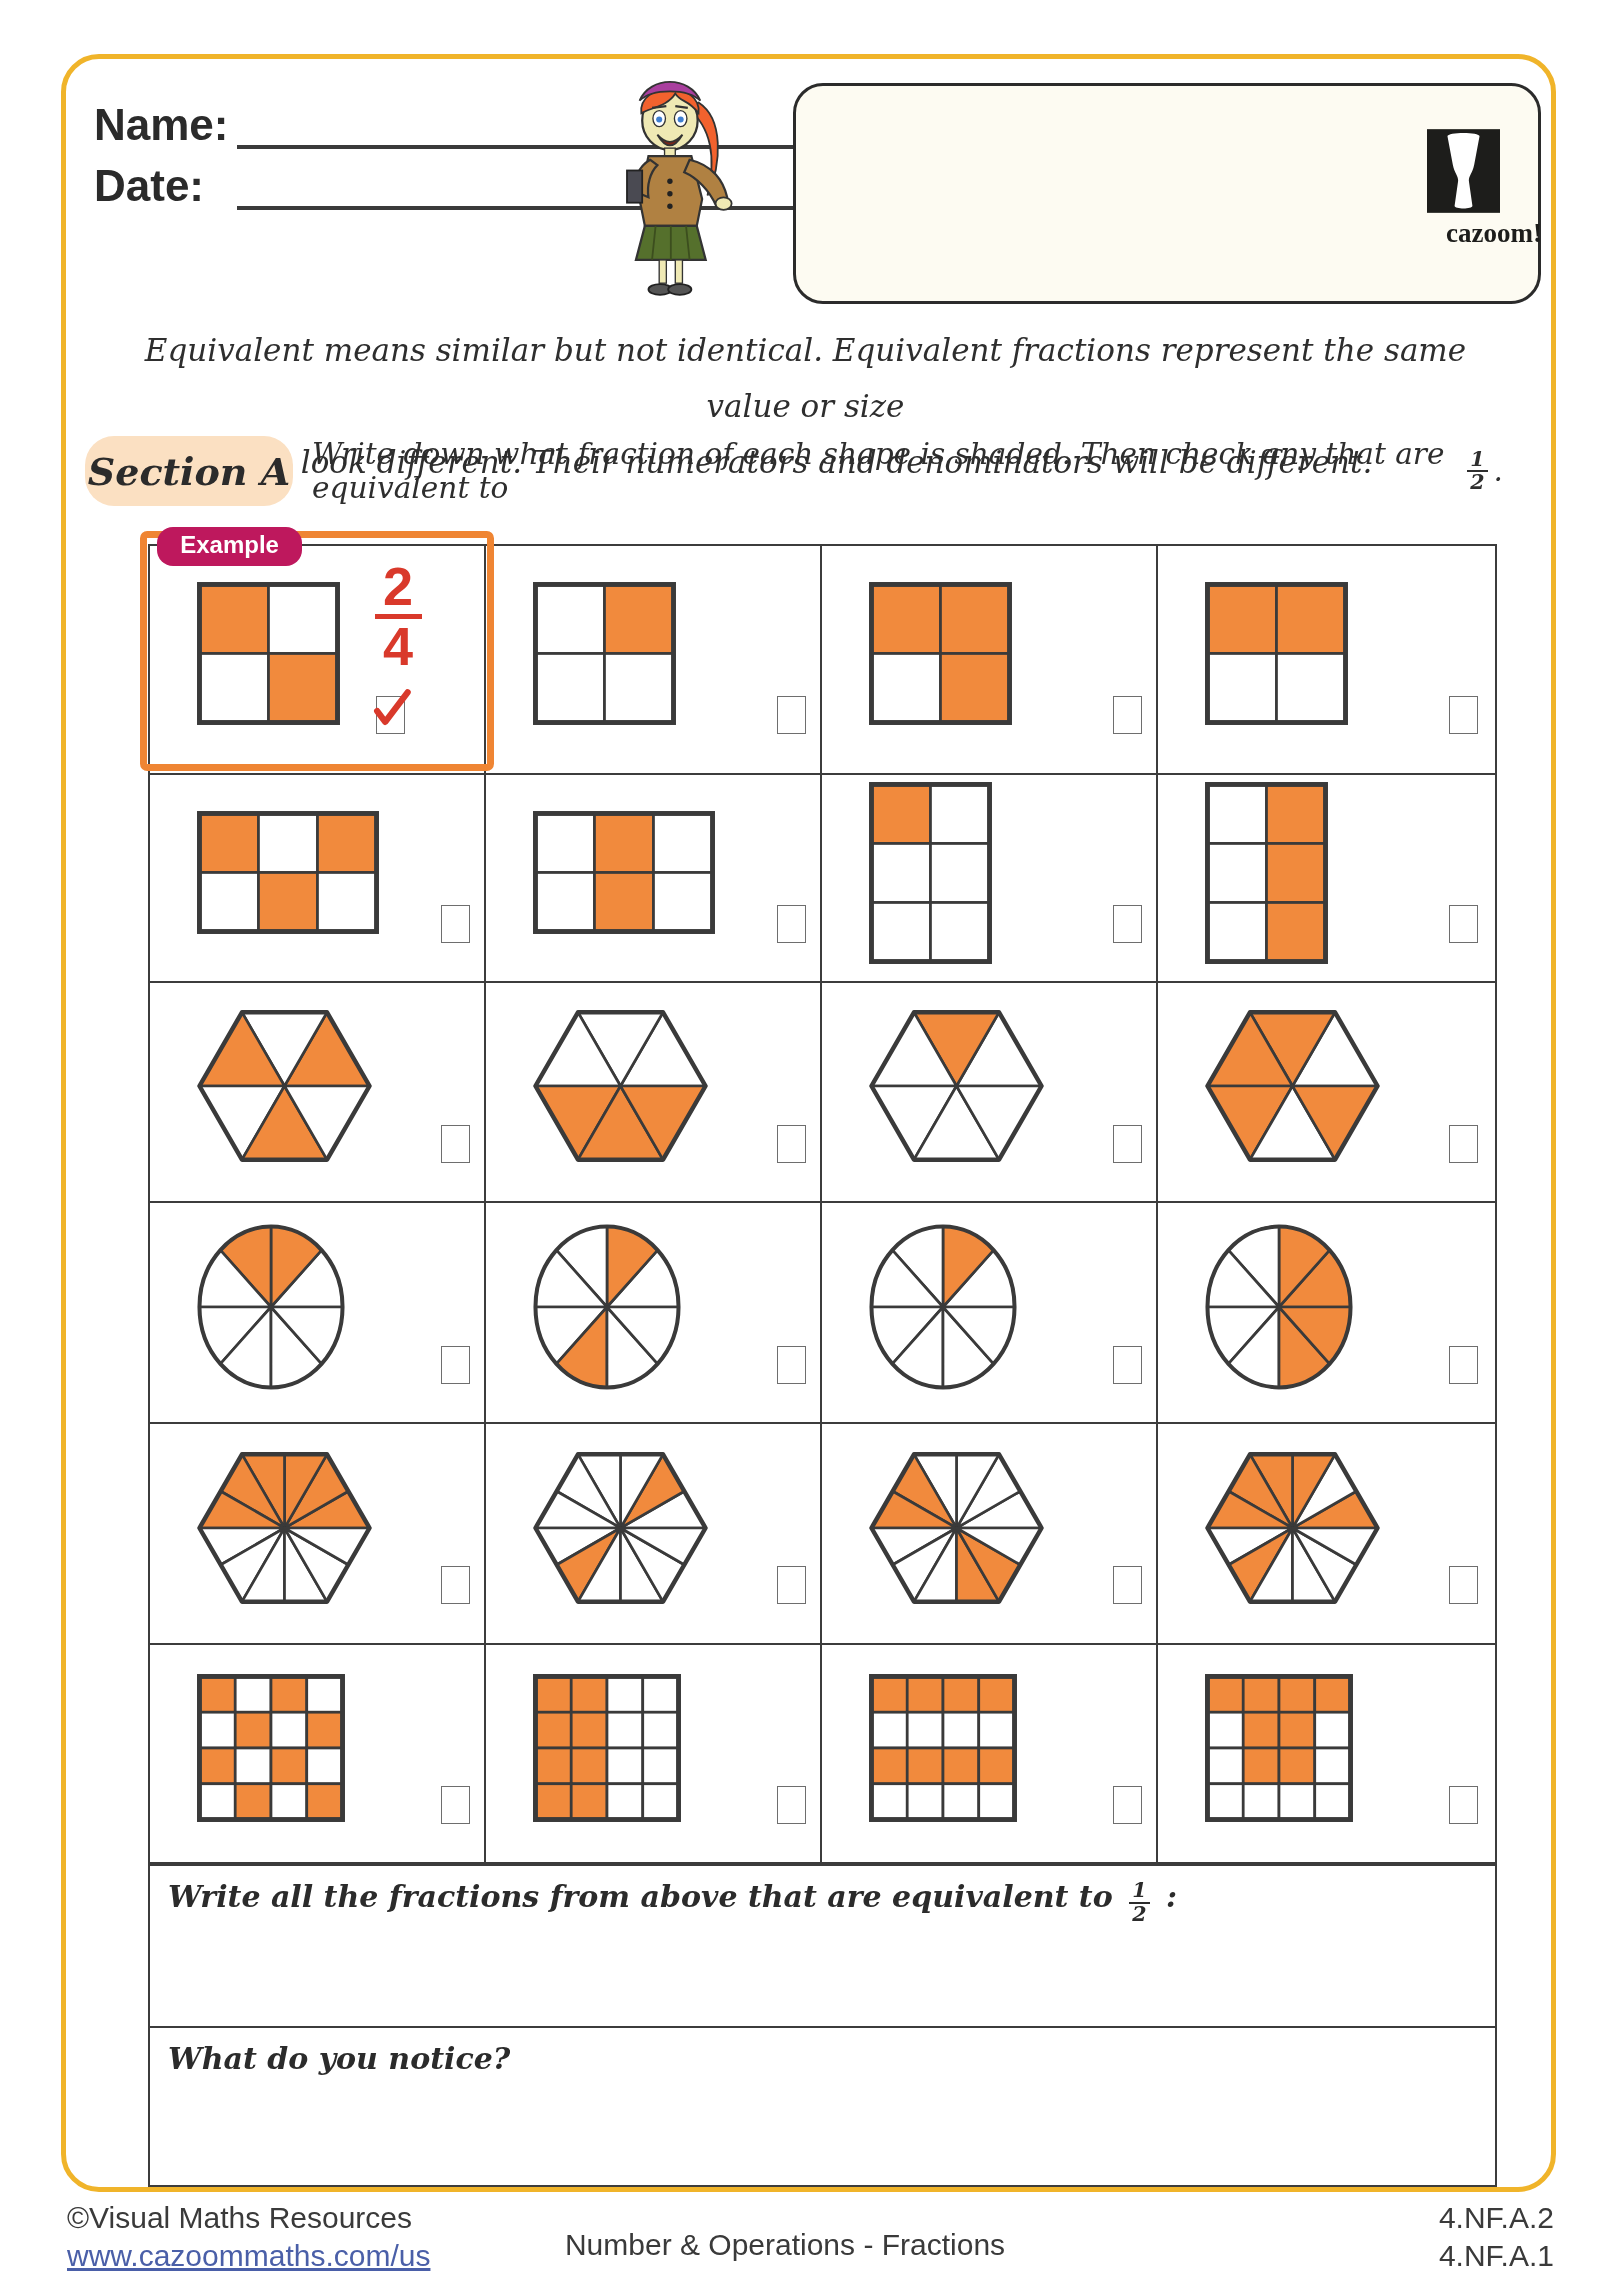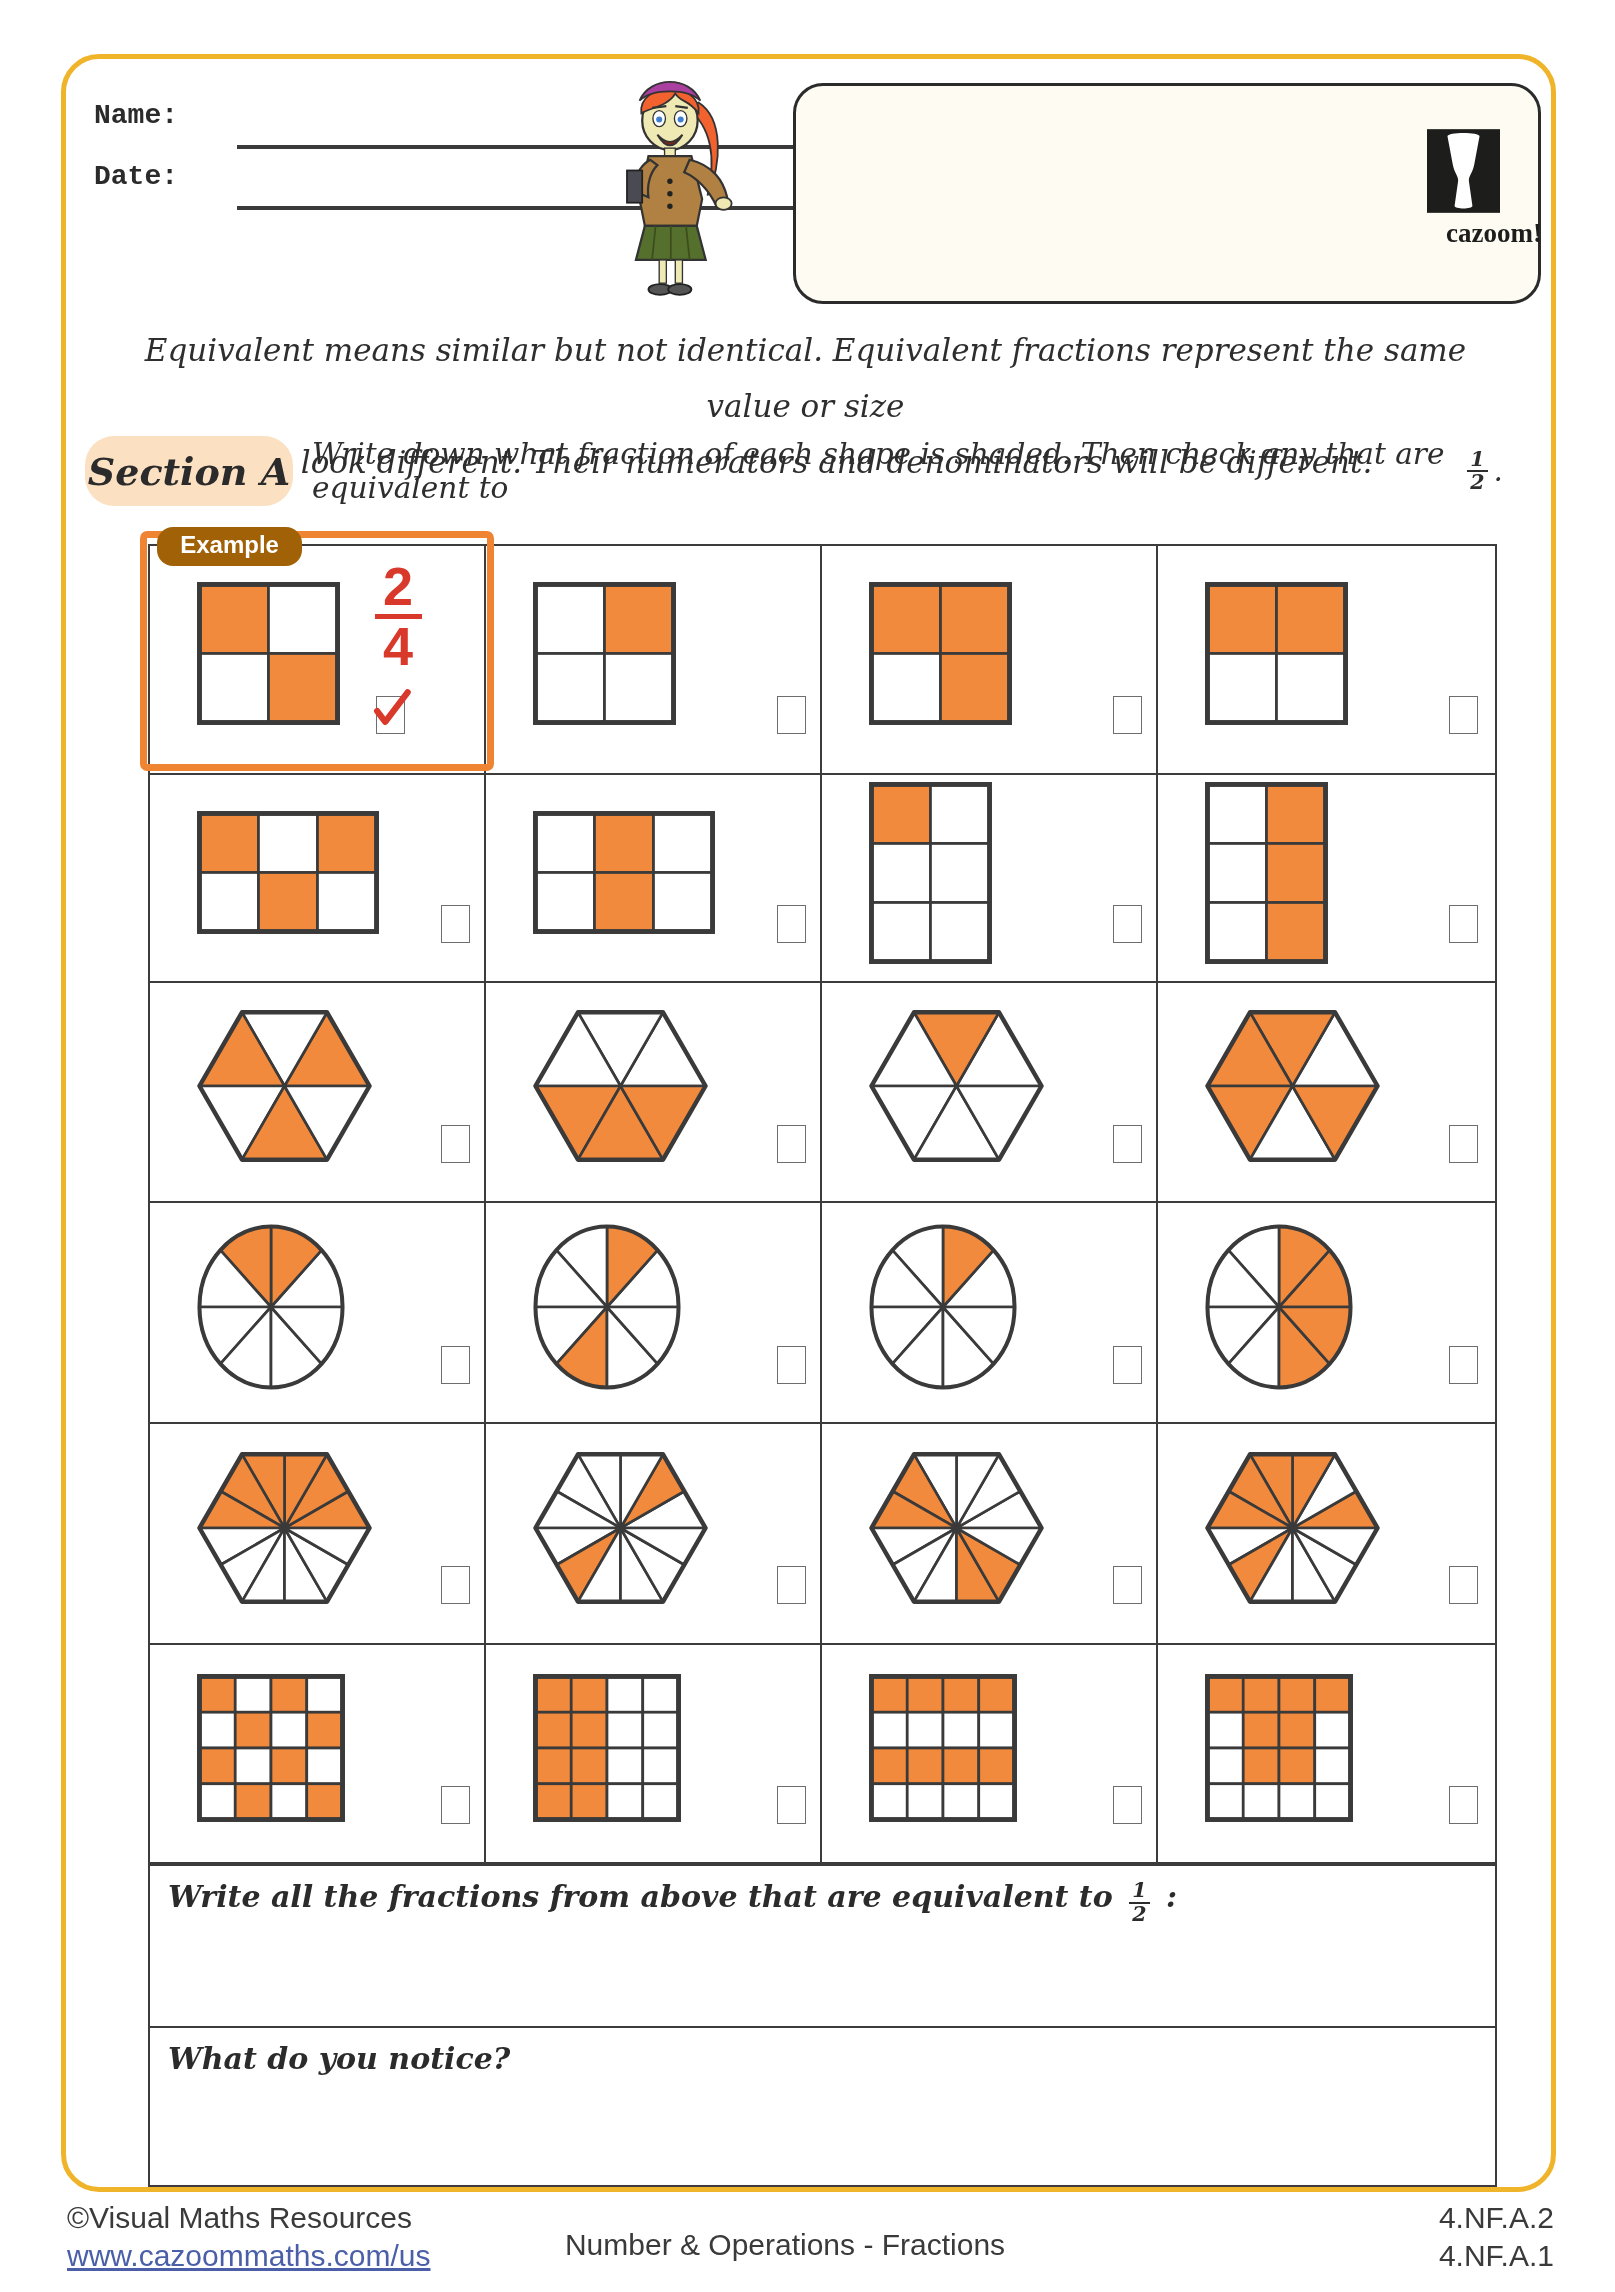--- a/index.html
+++ b/index.html
@@ -1,21 +1,21 @@
 <!DOCTYPE html>
 <html style="font-size:14.3px"><head>
 <meta charset="utf-8">
 <style>
   html,body{margin:0;padding:0;background:#fff;}
   .page{position:relative;width:1616px;height:2293px;background:#ffffff;overflow:hidden;
         font-family:"Liberation Sans", sans-serif;color:#2e2e2e;}
   .border-frame{position:absolute;left:61px;top:54px;width:1485px;height:2128px;
         border:5.4px solid #F0B42A;border-radius:38px;background:#fff;}
   
-  .field-label{position:absolute;font-size:28px;font-weight:bold;color:#2b2b2b;font-family:Liberation Mono, monospace;}
+  .field-label{position:absolute;font-size:44px;font-weight:bold;color:#2b2b2b;}
   .write-line{position:absolute;height:3.6px;background:#3a3a3a;}
   .title-box{position:absolute;left:793px;top:83px;width:742px;height:215px;border:3.6px solid #2b2b2b;
         border-radius:30px;background:#FDFBF2;}
   .title-text{position:absolute;left:27px;top:39px;width:591px;text-align:center;
         font-size:48px;font-weight:bold;line-height:61px;color:#2b2b2b;}
   .logo{position:absolute;right:25px;top:43px;width:99px;text-align:center;}
   .logo-word{font-family:"Liberation Serif", serif;font-weight:bold;font-size:27px;color:#1d1d1b;margin-top:1.8px;margin-left:32px;}
   
   .intro{position:absolute;left:107px;top:322px;width:1397px;text-align:center;
         font-family:"DejaVu Serif", serif;font-style:italic;font-size:31px;line-height:56px;color:#2e2e2e;}
@@ -29,21 +29,21 @@
   .frac .num{display:block;border-bottom:2.7px solid currentColor;padding:0 3.6px;}
   .frac .den{display:block;padding:0 3.6px;}
   
   .ws{position:absolute;left:148px;top:544px;width:1349px;border:2.7px solid #3c3c3c;box-sizing:border-box;background:#fff;}
   .ws-row{display:flex;border-bottom:2.7px solid #3c3c3c;}
   .ws-cell{position:relative;width:336px;box-sizing:border-box;border-right:2.7px solid #3c3c3c;overflow:visible;}
   .ws-cell:last-child{border-right:none;}
   .shape-wrap{position:absolute;}
   .checkbox{position:absolute;width:27px;height:36px;border:1.8px solid #6e6e6e;background:#fff;}
   .example-frame{position:absolute;border:7.2px solid #EF8533;border-radius:7.2px;pointer-events:none;z-index:5;}
-  .example-tab{position:absolute;background:#a16207;color:#fff;font-weight:bold;font-size:24px;
+  .example-tab{position:absolute;background:#be185d;color:#fff;font-weight:bold;font-size:24px;
         border-radius:16px;padding:3.6px 23px 7.2px 23px;z-index:6;}
   .example-frac{position:absolute;width:66px;text-align:center;color:#D9392B;z-index:6;}
   .example-frac .n{font-size:54px;font-weight:bold;line-height:52px;}
   .example-frac .bar{width:47px;height:4.5px;background:#D9392B;margin:1.8px auto;}
   .check-svg{position:absolute;z-index:7;overflow:visible;}
   
   .answer-box{position:relative;border-top:2.7px solid #3c3c3c;box-sizing:border-box;
         font-family:"DejaVu Serif", serif;font-style:italic;font-weight:bold;font-size:30px;color:#2b2b2b;}
   .answer-box .prompt{position:absolute;left:18px;top:12.5px;}
   .answer-space{position:absolute;left:0;top:54px;right:0;bottom:0;}

